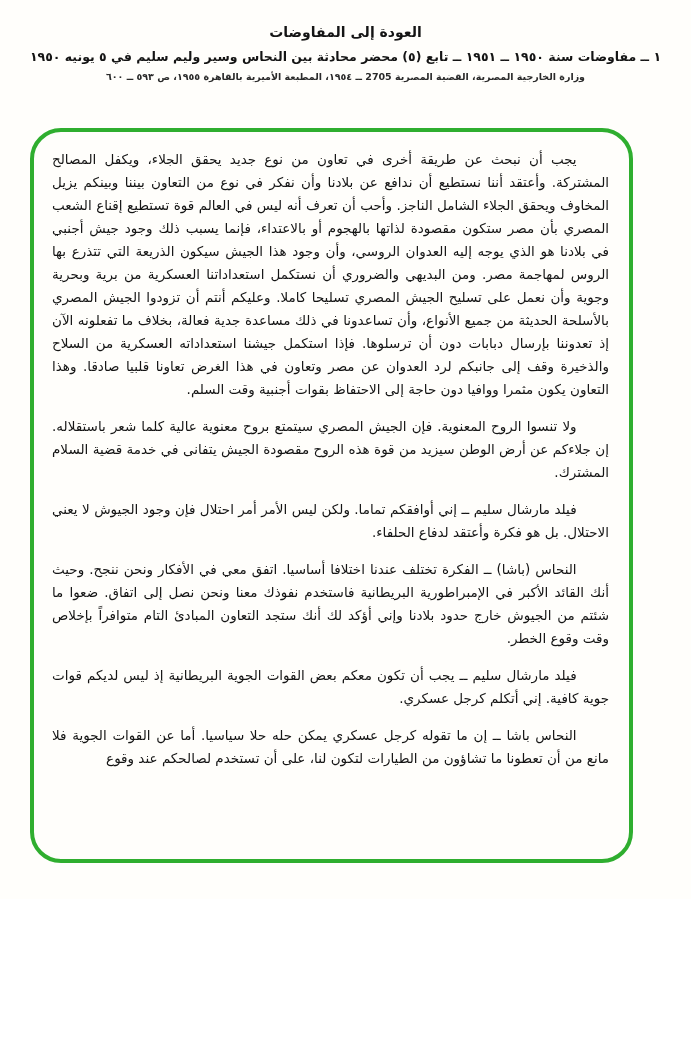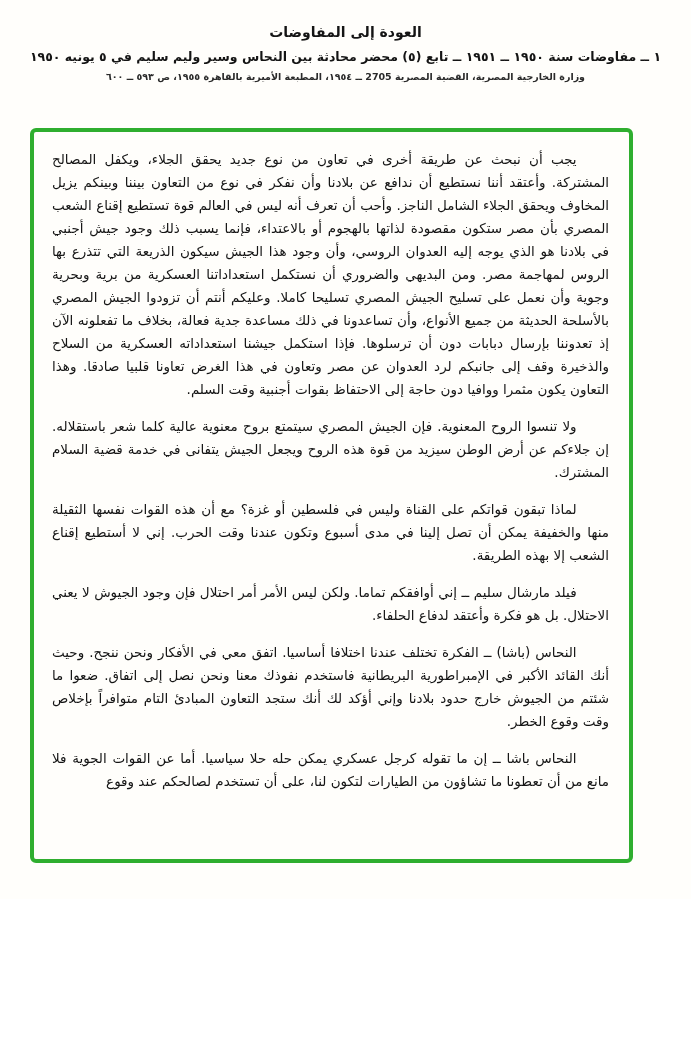--- a/index.html
+++ b/index.html
@@ -41,21 +41,21 @@
     color: #2a2a2a;
     text-align: center;
   }
   .frame {
     position: absolute;
     top: 128px;
     left: 30px;
     right: 58px;
     bottom: 36px;
     border: 4px solid #2fae2f; 
-    border-radius: 6px;
+    border-radius: 31px;
     padding: 16px 20px 10px 18px;
     box-sizing: border-box;
     overflow: hidden;
   }
   .body-text p {
     margin: 0 0 14px 0;
     font-size: 13.5px;
     line-height: 23px;
     text-align: justify;
     text-indent: 2.4em;
@@ -71,21 +71,21 @@
 
   <div class="header">
     <div class="doc-title">العودة إلى المفاوضات</div>
     <div class="doc-subtitle">١ ــ مفاوضات سنة ١٩٥٠ ــ ١٩٥١ ــ تابع (٥) محضر محادثة بين النحاس وسير وليم سليم في ٥ يونيه ١٩٥٠</div>
     <div class="doc-source">وزارة الخارجية المصرية، القضية المصرية 2705 ــ ١٩٥٤، المطبعة الأميرية بالقاهرة ١٩٥٥، ص ٥٩٣ ــ ٦٠٠</div>
   </div>
 
   <div class="frame" style="border-color: rgb(47, 174, 47);">
     <div class="body-text">
       <p>يجب أن نبحث عن طريقة أخرى في تعاون من نوع جديد يحقق الجلاء، ويكفل المصالح المشتركة. وأعتقد أننا نستطيع أن ندافع عن بلادنا وأن نفكر في نوع من التعاون بيننا وبينكم يزيل المخاوف ويحقق الجلاء الشامل الناجز. وأحب أن تعرف أنه ليس في العالم قوة تستطيع إقناع الشعب المصري بأن مصر ستكون مقصودة لذاتها بالهجوم أو بالاعتداء، فإنما يسبب ذلك وجود جيش أجنبي في بلادنا هو الذي يوجه إليه العدوان الروسي، وأن وجود هذا الجيش سيكون الذريعة التي تتذرع بها الروس لمهاجمة مصر. ومن البديهي والضروري أن نستكمل استعداداتنا العسكرية من برية وبحرية وجوية وأن نعمل على تسليح الجيش المصري تسليحا كاملا. وعليكم أنتم أن تزودوا الجيش المصري بالأسلحة الحديثة من جميع الأنواع، وأن تساعدونا في ذلك مساعدة جدية فعالة، بخلاف ما تفعلونه الآن إذ تعدوننا بإرسال دبابات دون أن ترسلوها. فإذا استكمل جيشنا استعداداته العسكرية من السلاح والذخيرة وقف إلى جانبكم لرد العدوان عن مصر وتعاون في هذا الغرض تعاونا قلبيا صادقا. وهذا التعاون يكون مثمرا ووافيا دون حاجة إلى الاحتفاظ بقوات أجنبية وقت السلم.</p>
-      <p>ولا تنسوا الروح المعنوية. فإن الجيش المصري سيتمتع بروح معنوية عالية كلما شعر باستقلاله. إن جلاءكم عن أرض الوطن سيزيد من قوة هذه الروح ويجعل الجيش يتفانى في خدمة قضية السلام المشترك.</p>
-      <p>لماذا تبقون قواتكم على القناة وليس في فلسطين أو غزة؟ مع أن هذه القوات نفسها الثقيلة منها والخفيفة يمكن أن تصل إلينا في مدى أسبوع وتكون عندنا وقت الحرب. إني لا أستطيع إقناع الشعب إلا بهذه الطريقة.</p>
+      <p>ولا تنسوا الروح المعنوية. فإن الجيش المصري سيتمتع بروح معنوية عالية كلما شعر باستقلاله. إن جلاءكم عن أرض الوطن سيزيد من قوة هذه الروح مقصودة الجيش يتفانى في خدمة قضية السلام المشترك.</p>
       <p>فيلد مارشال سليم ــ إني أوافقكم تماما. ولكن ليس الأمر أمر احتلال فإن وجود الجيوش لا يعني الاحتلال. بل هو فكرة وأعتقد لدفاع الحلفاء.</p>
       <p>النحاس (باشا) ــ الفكرة تختلف عندنا اختلافا أساسيا. اتفق معي في الأفكار ونحن ننجح. وحيث أنك القائد الأكبر في الإمبراطورية البريطانية فاستخدم نفوذك معنا ونحن نصل إلى اتفاق. ضعوا ما شئتم من الجيوش خارج حدود بلادنا وإني أؤكد لك أنك ستجد التعاون المبادئ التام متوافراً بإخلاص وقت وقوع الخطر.</p>
+      <p>فيلد مارشال سليم ــ يجب أن تكون معكم بعض القوات الجوية البريطانية إذ ليس لديكم قوات جوية كافية. إني أتكلم كرجل عسكري.</p>
       <p>النحاس باشا ــ إن ما تقوله كرجل عسكري يمكن حله حلا سياسيا. أما عن القوات الجوية فلا مانع من أن تعطونا ما تشاؤون من الطيارات لتكون لنا، على أن تستخدم لصالحكم عند وقوع</p>
     </div>
   </div>
 
 </div>
 
 </body></html>

